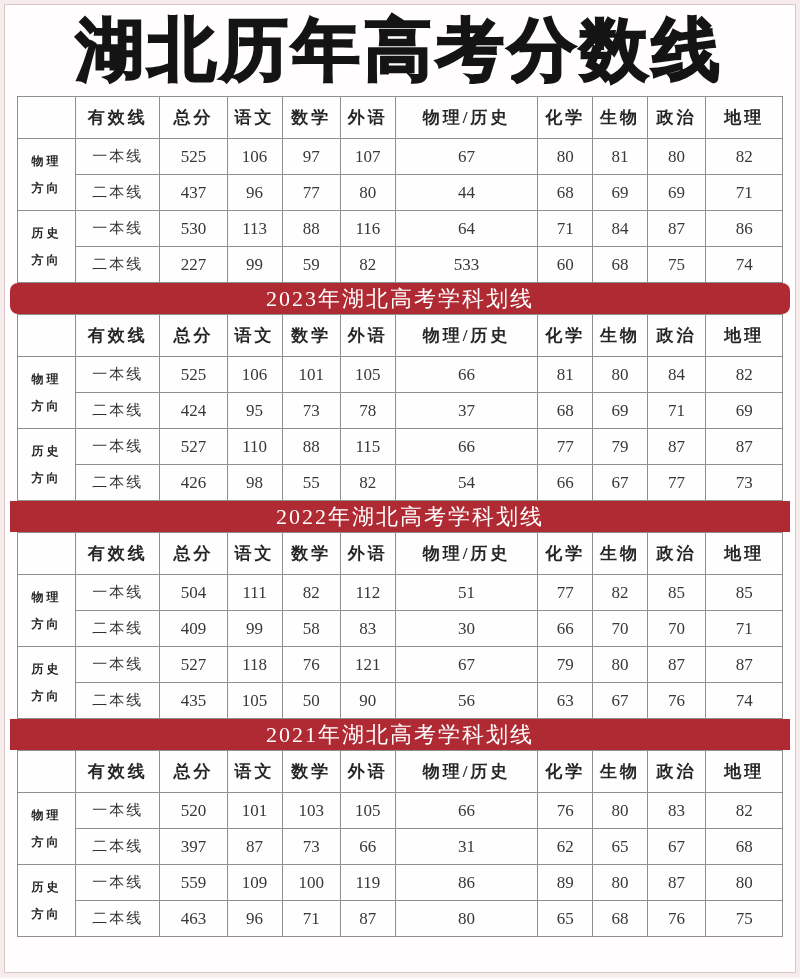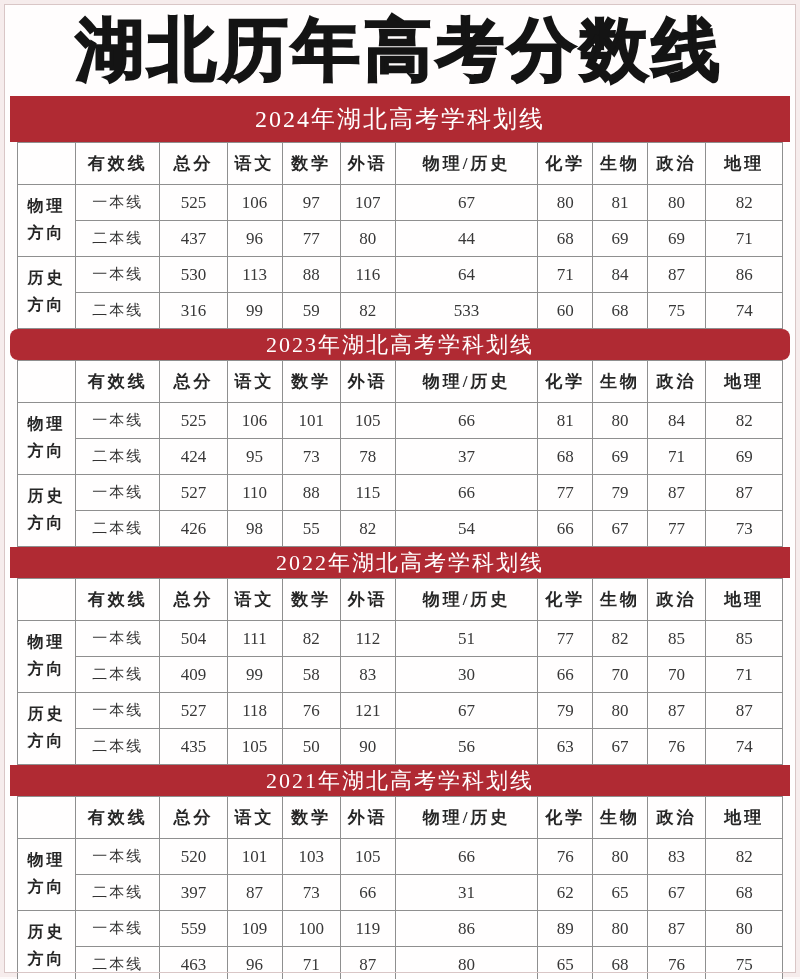--- a/index.html
+++ b/index.html
@@ -61,27 +61,26 @@
   .score-table tbody tr{height:36px;}
   .score-table th{
     font-size:17px;
     font-weight:700;
     letter-spacing:3px;
     color:#262626;
     white-space:nowrap;
     font-family:Liberation Serif, serif;
   }
   td.group-label{
-    font-size:16px;
+    font-size:12px;
     font-weight:700;
     letter-spacing:3px;
     white-space:pre-line;
     line-height:27px;
     color:#262626;
-    font-family:Liberation Mono, monospace;
   }
   td.line-label{
     font-size:15px;
     letter-spacing:2px;
     color:#333;
     white-space:nowrap;
   }
   td.score-cell{
     font-size:17px;
     color:#383838;
@@ -93,21 +92,20 @@
   col.c6{width:18.6%;} col.c7{width:7.2%;} col.c8{width:7.1%;}
   col.c9{width:7.7%;}  col.c10{width:10%;}
 </style>
 </head>
 <body>
 
 <div class="page">
   <h1 class="title">湖北历年高考分数线</h1>
   <div id="sections">
   <section class="year-section">
-    <div class="banner" style="background: rgb(176, 42, 51); color: rgb(255, 255, 255);">2024年湖北高考学科划线</div>
     <table class="score-table">
       <colgroup>
         <col class="c0">
             <col class="c1">
             <col class="c2">
             <col class="c3">
         <col class="c4">
             <col class="c5">
             <col class="c6">
             <col class="c7">
@@ -166,21 +164,21 @@
               <td class="score-cell">88</td>
               <td class="score-cell">116</td>
               <td class="score-cell">64</td>
               <td class="score-cell">71</td>
               <td class="score-cell">84</td>
               <td class="score-cell">87</td>
               <td class="score-cell">86</td>
             </tr>
             <tr>
               <td class="line-label">二本线</td>
-              <td class="score-cell">316</td>
+              <td class="score-cell">227</td>
               <td class="score-cell">99</td>
               <td class="score-cell">59</td>
               <td class="score-cell">82</td>
               <td class="score-cell">533</td>
               <td class="score-cell">60</td>
               <td class="score-cell">68</td>
               <td class="score-cell">75</td>
               <td class="score-cell">74</td>
             </tr>
           </tbody>

